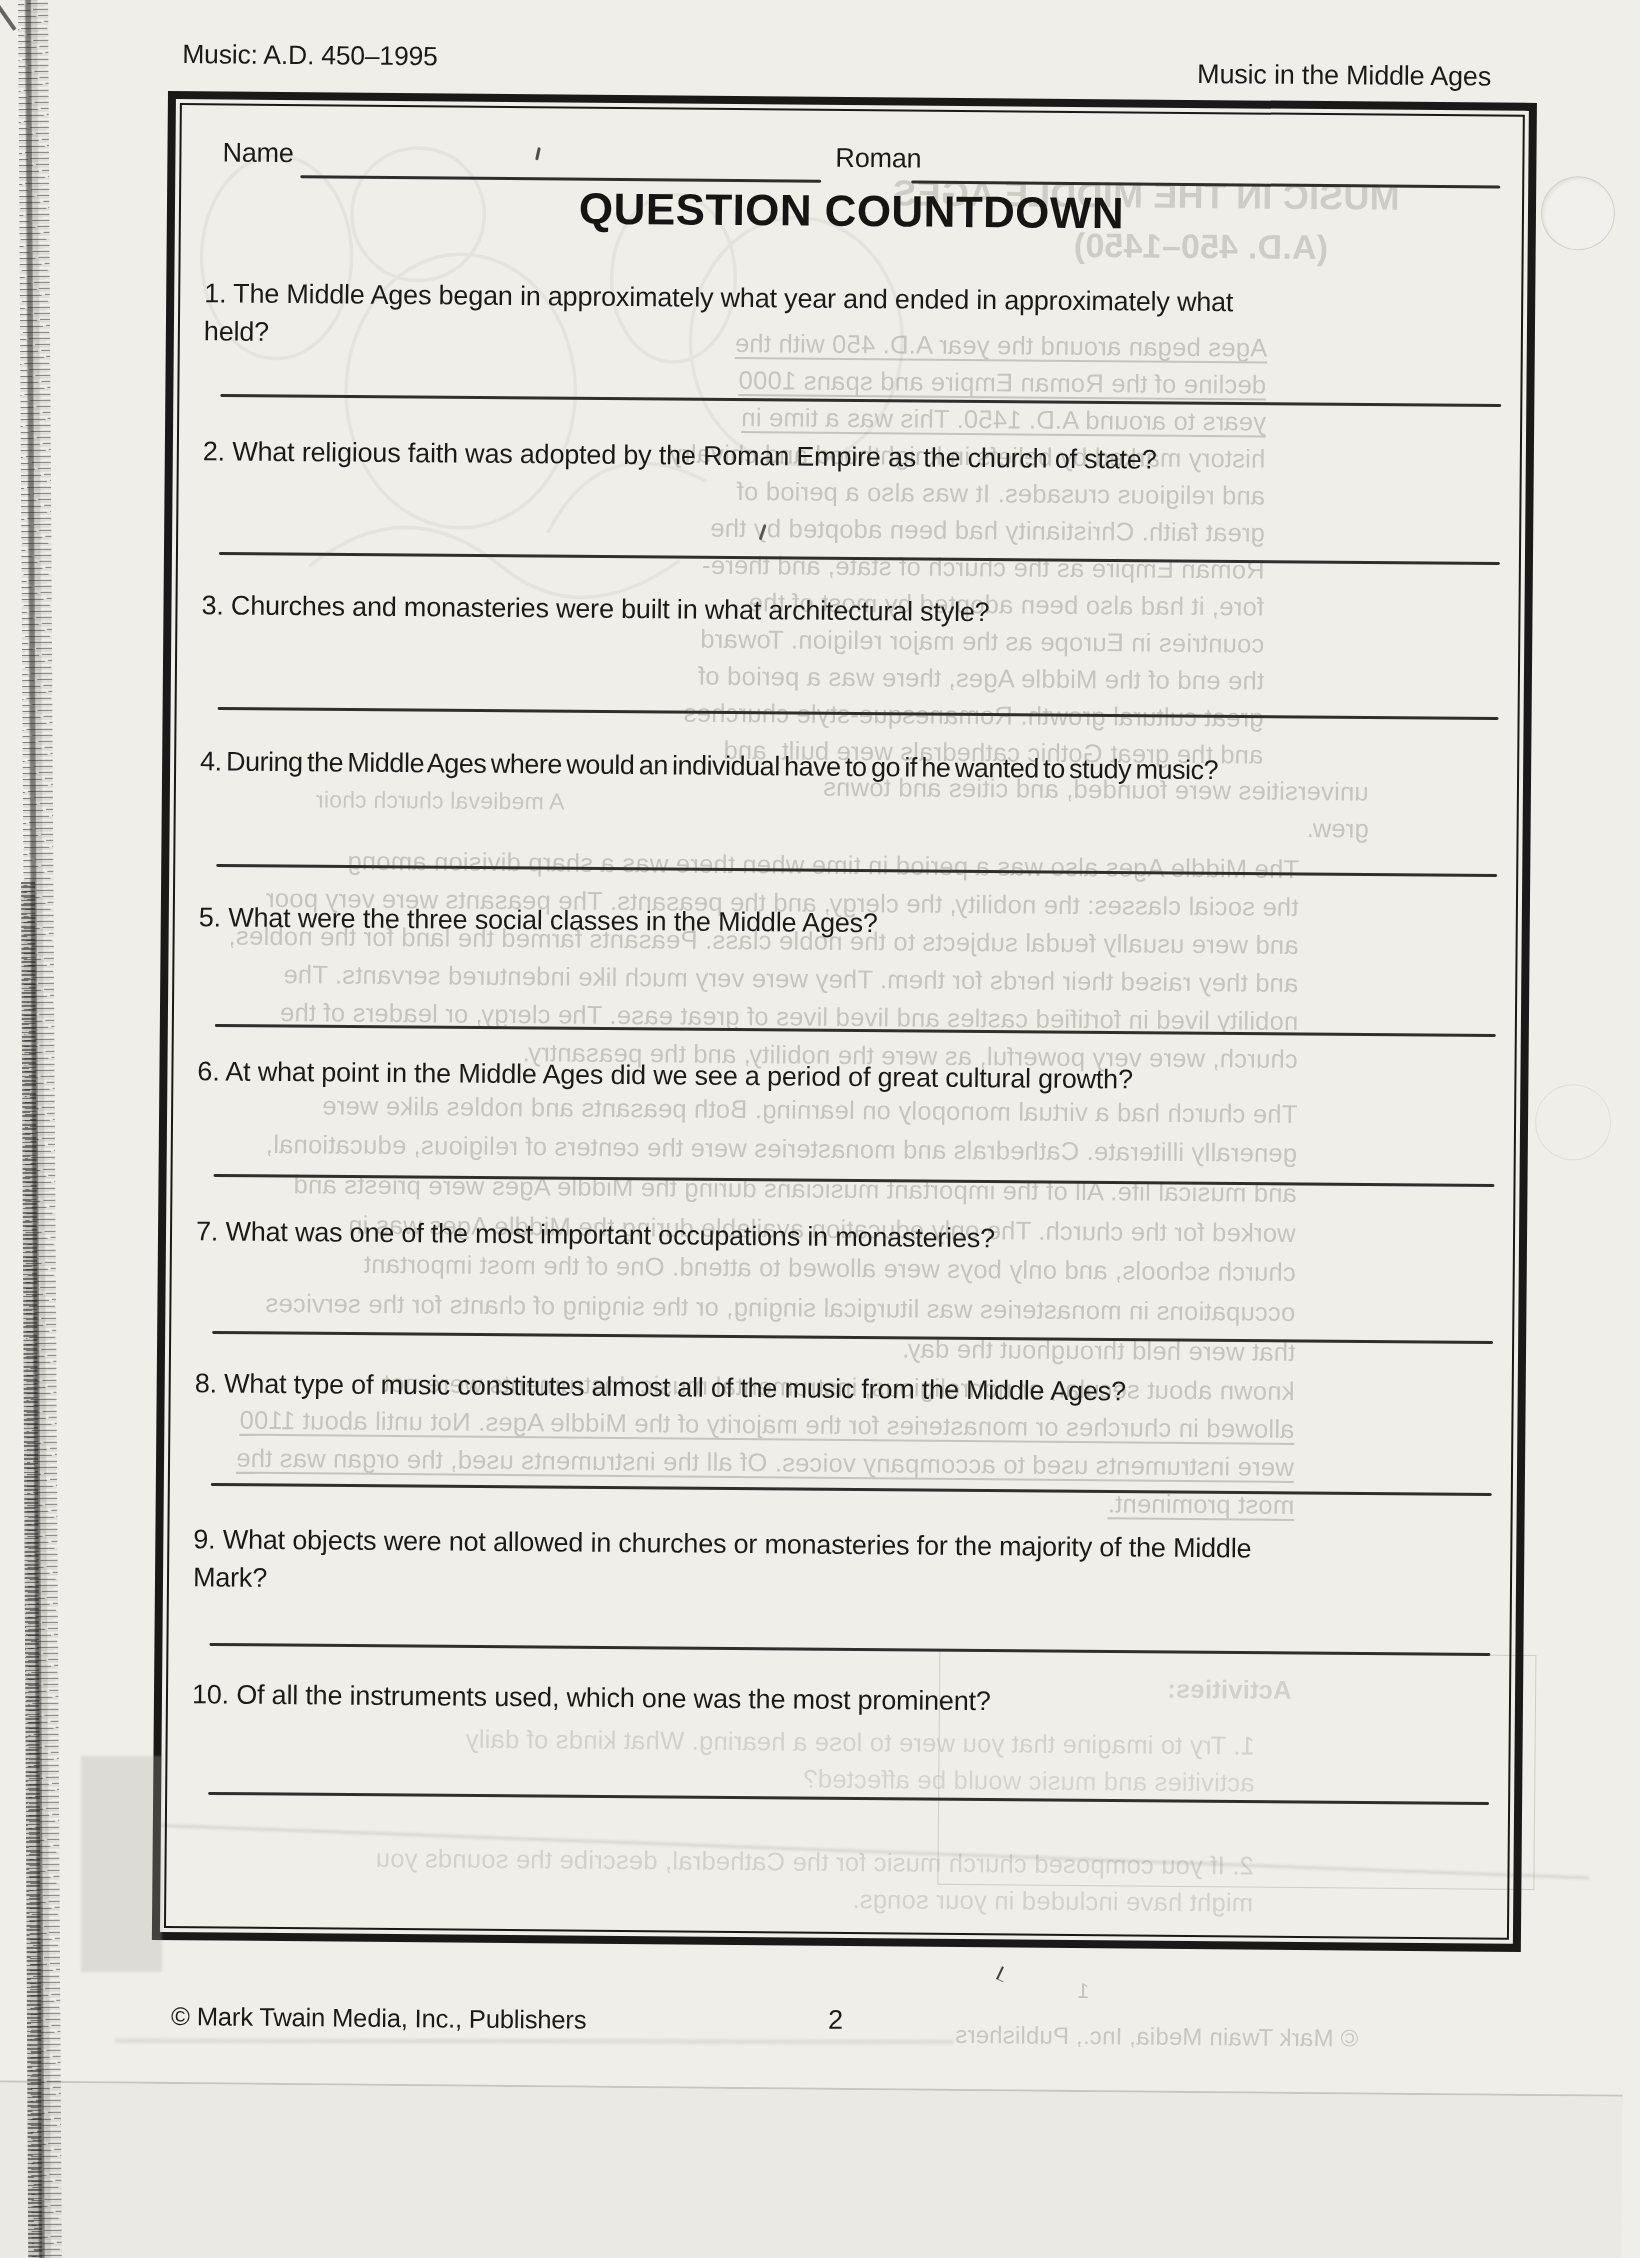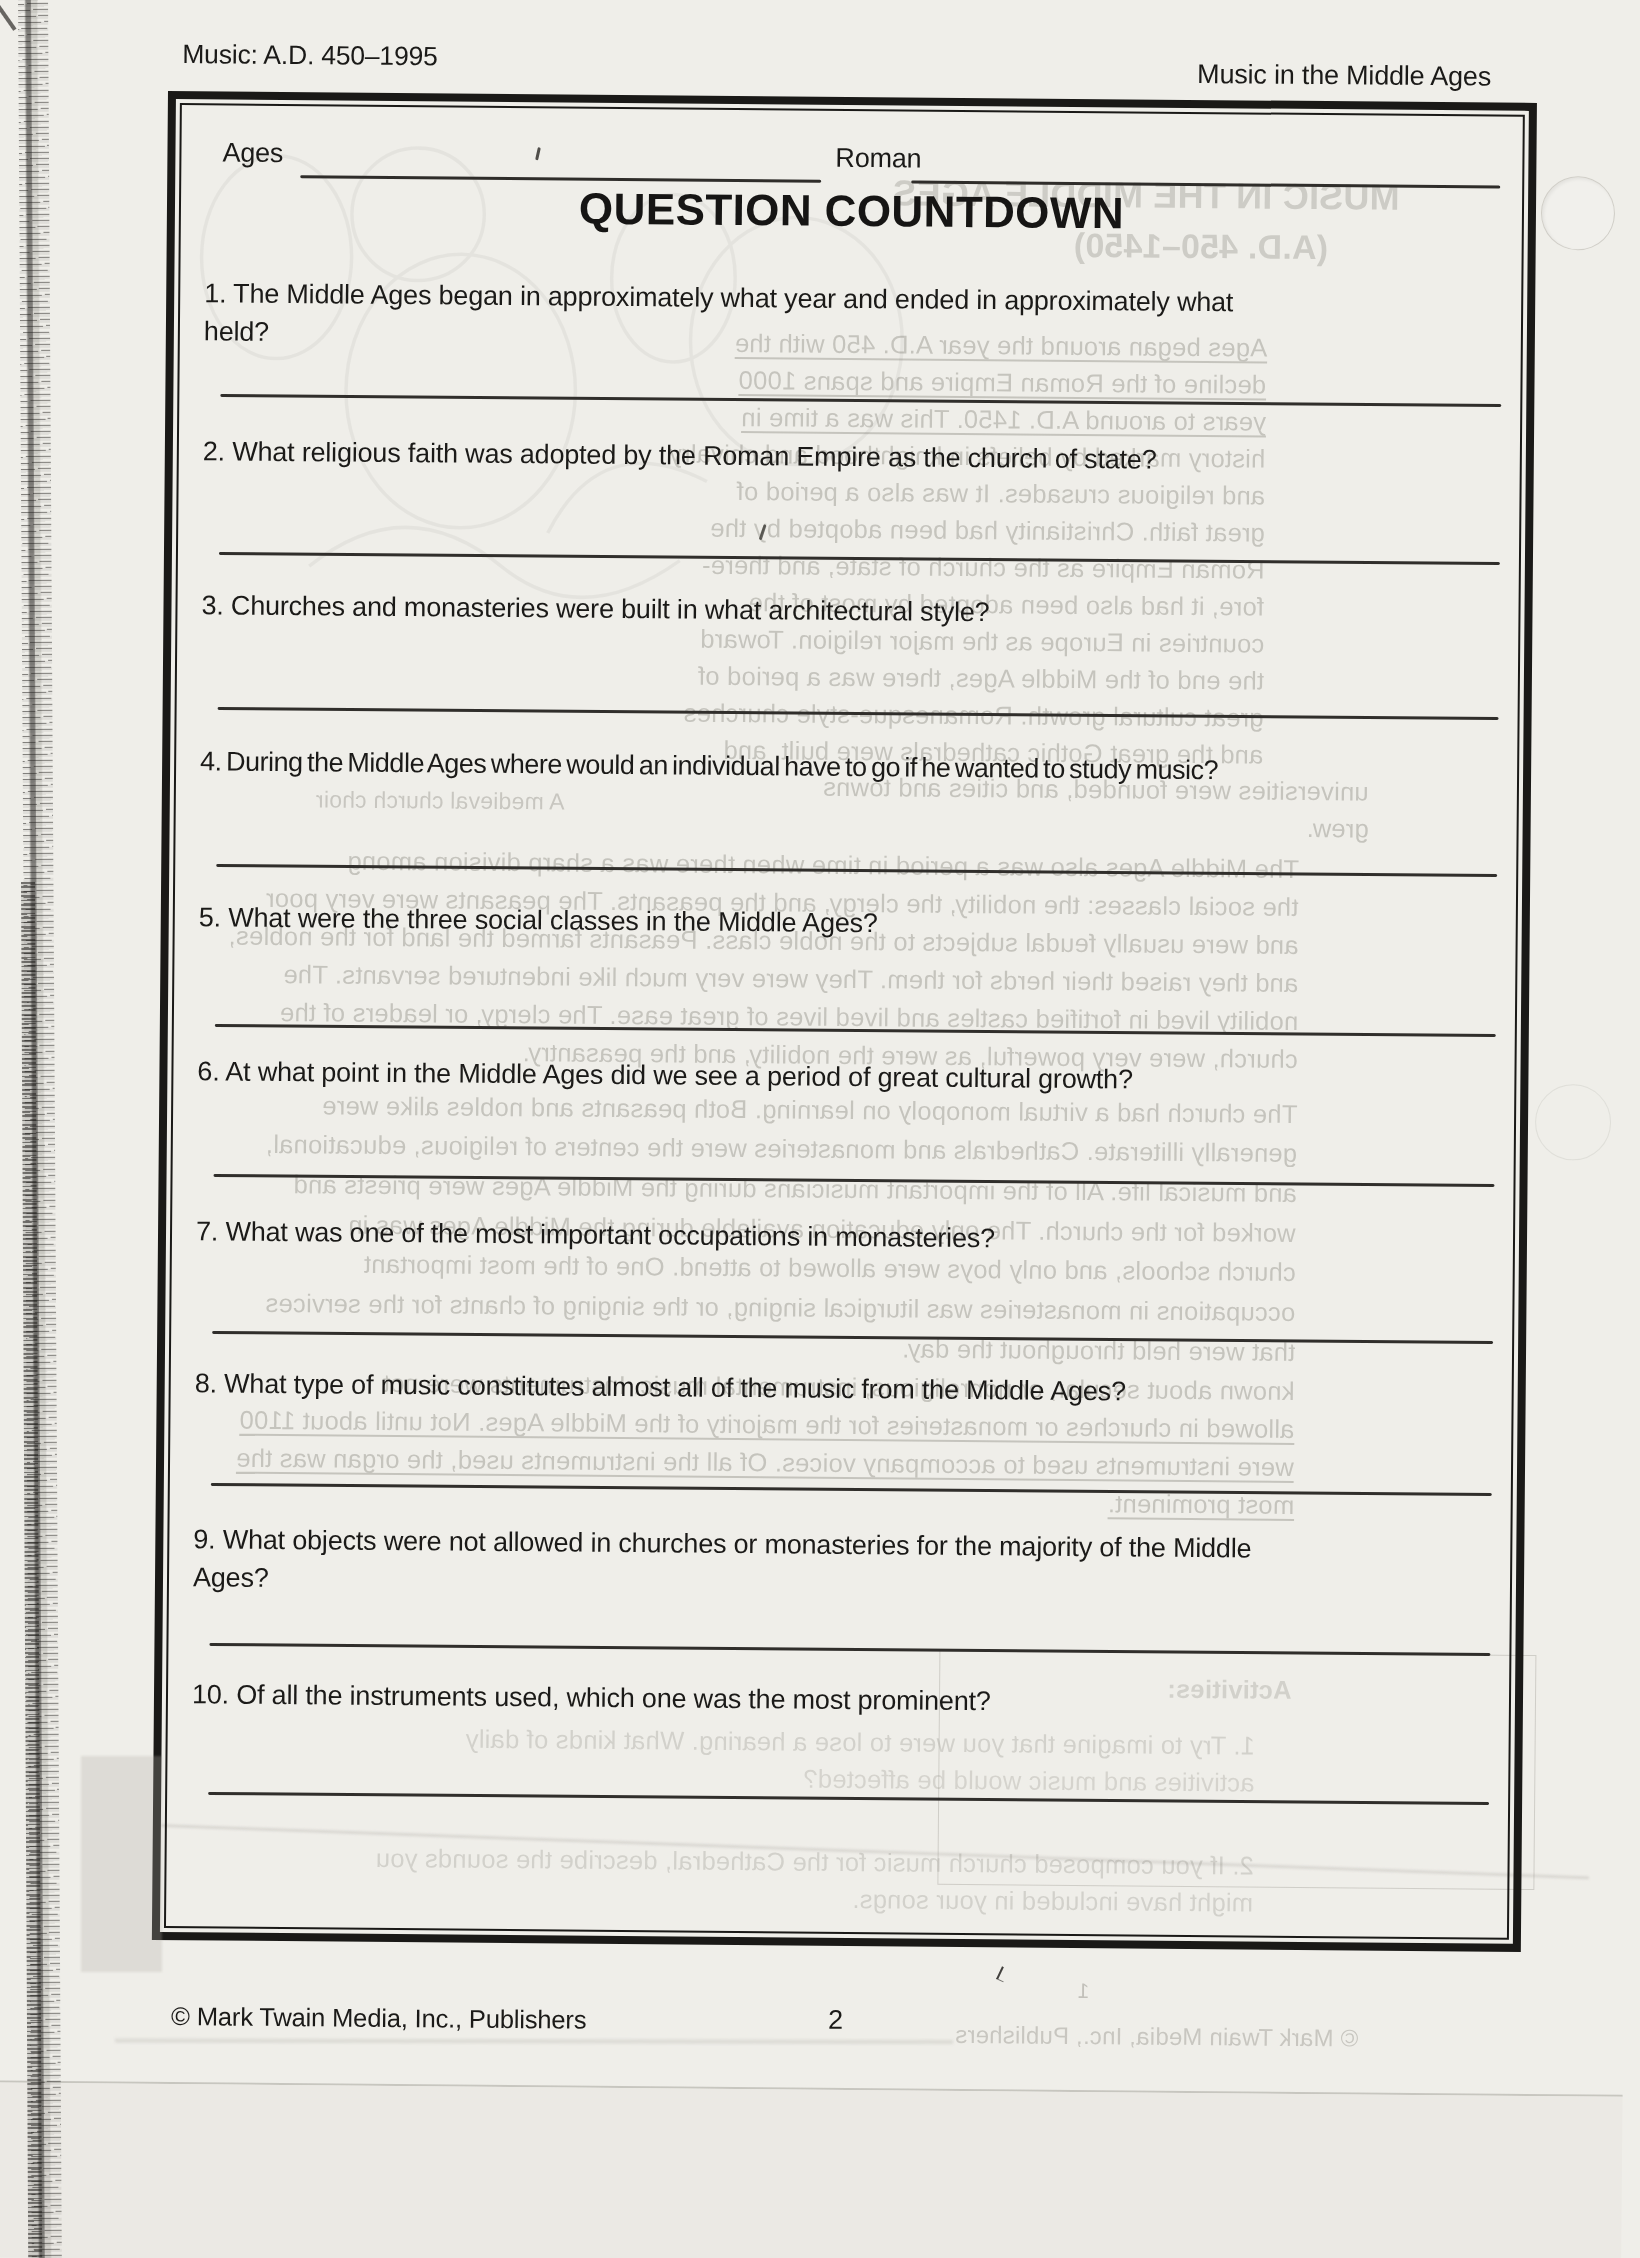--- a/index.html
+++ b/index.html
@@ -126,21 +126,21 @@
       <path d="M420 480 q60 -120 180 -60"></path>
       <ellipse cx="700" cy="260" rx="120" ry="140"></ellipse>
     </g>
   </svg>
 
   <div class="frame"></div>
 
   <div class="txt hdr" style="left:182px;top:39px;">Music: A.D. 450–1995</div>
   <div class="txt hdr" style="left:1197px;top:50px;font-size:27px;">Music in the Middle Ages</div>
 
-  <div class="txt" style="left:223px;top:137px;font-size:27px;">Ages</div>
+  <div class="txt" style="left:223px;top:137px;font-size:27px;">Name</div>
   <div class="rule" style="left:301px;top:174px;width:521px;"></div>
   <div class="txt" style="left:836px;top:137px;font-size:27px;">Roman</div>
   <div class="rule" style="left:912px;top:174px;width:589px;"></div>
 
   <div class="wstitle">QUESTION COUNTDOWN</div>
 
   <div id="questions-layer">
       <div class="qline" style="top: 278px;">1. The Middle Ages began in approximately what year and ended in approximately what</div>
       <div class="qline" style="top: 316px;">held?</div>
       <div class="ansline" style="top: 393px;"></div>
@@ -152,21 +152,21 @@
       <div class="ansline" style="top: 863px;"></div>
       <div class="qline" style="top: 902px;">5. What were the three social classes in the Middle Ages?</div>
       <div class="ansline" style="top: 1023px;"></div>
       <div class="qline" style="top: 1056px;">6. At what point in the Middle Ages did we see a period of great cultural growth?</div>
       <div class="ansline" style="top: 1173px;"></div>
       <div class="qline" style="top: 1216px;">7. What was one of the most important occupations in monasteries?</div>
       <div class="ansline" style="top: 1330px;"></div>
       <div class="qline" style="top: 1368px;">8. What type of music constitutes almost all of the music from the Middle Ages?</div>
       <div class="ansline" style="top: 1482px;"></div>
       <div class="qline" style="top: 1524px;">9. What objects were not allowed in churches or monasteries for the majority of the Middle</div>
-      <div class="qline" style="top: 1562px;">Ages?</div>
+      <div class="qline" style="top: 1562px;">Mark?</div>
       <div class="ansline" style="top: 1642px;"></div>
       <div class="qline" style="top: 1679px;">10. Of all the instruments used, which one was the most prominent?</div>
       <div class="ansline" style="top: 1791px;"></div>
     </div>
 
   <div class="txt footer-copy" style="left:188px;top:2002px;">© Mark Twain Media, Inc., Publishers</div>
   <div class="txt footer-page" style="left:845px;top:1999px;">2</div>
 
   <div class="hole top"></div>
   <div class="hole mid"></div>

